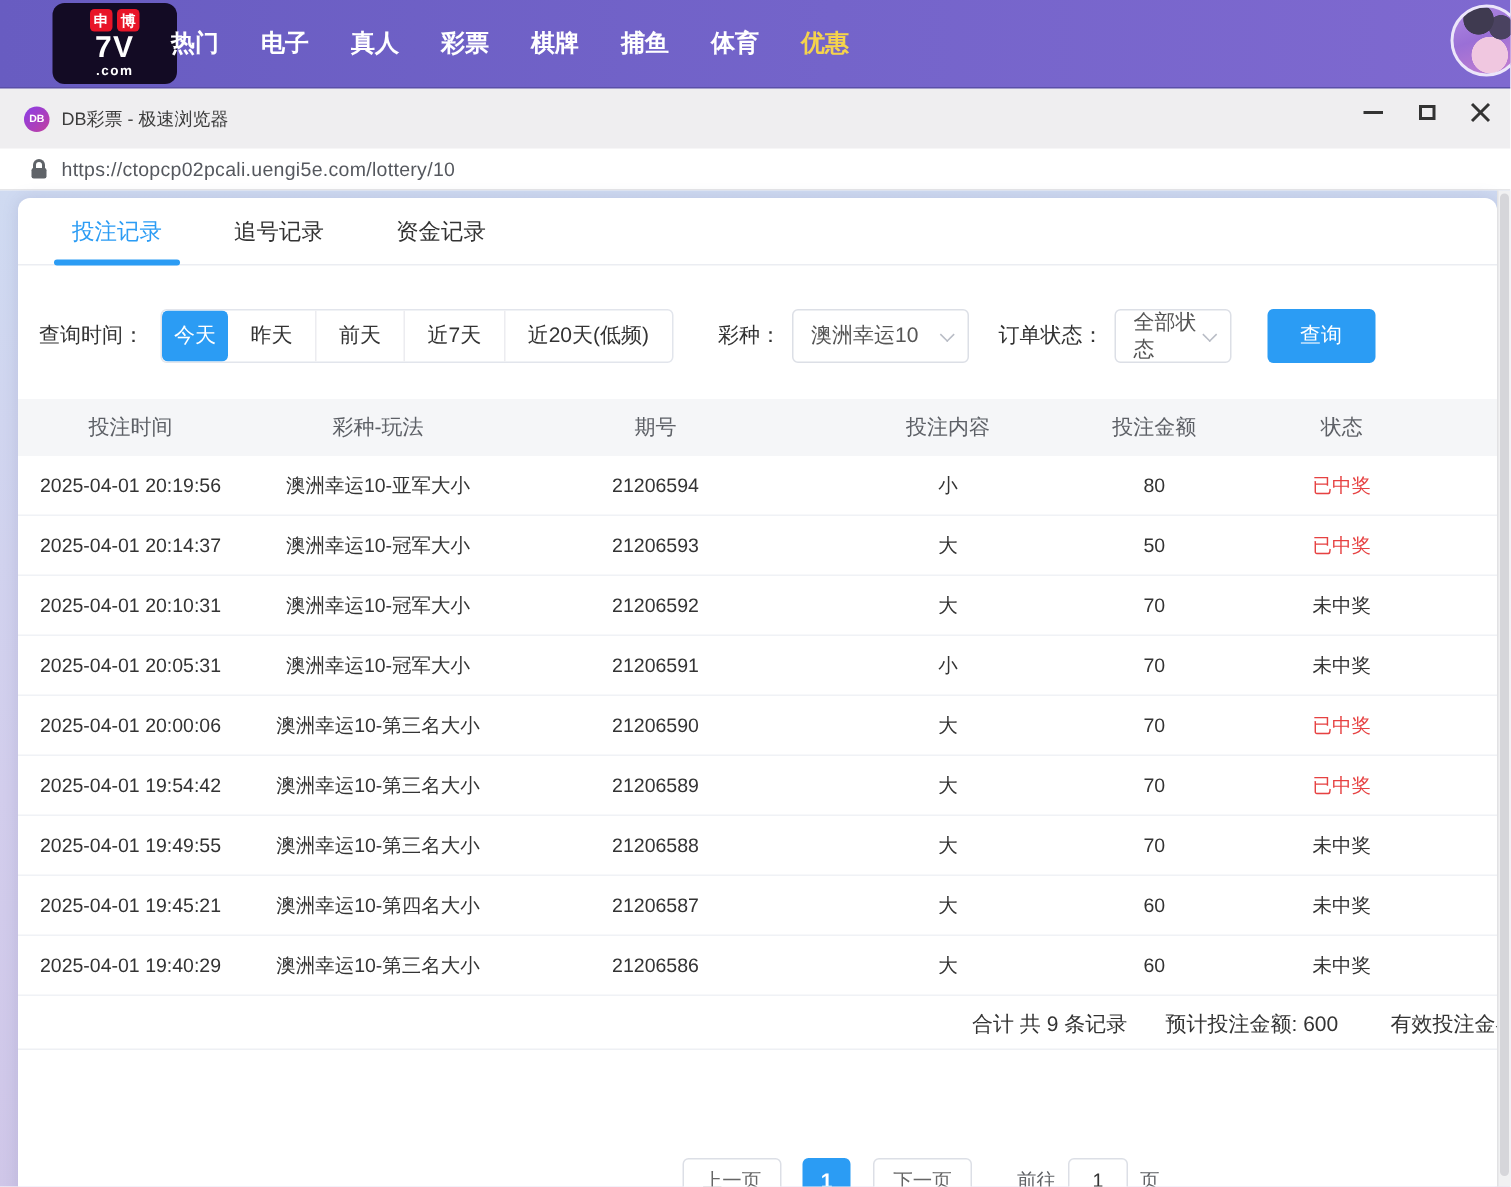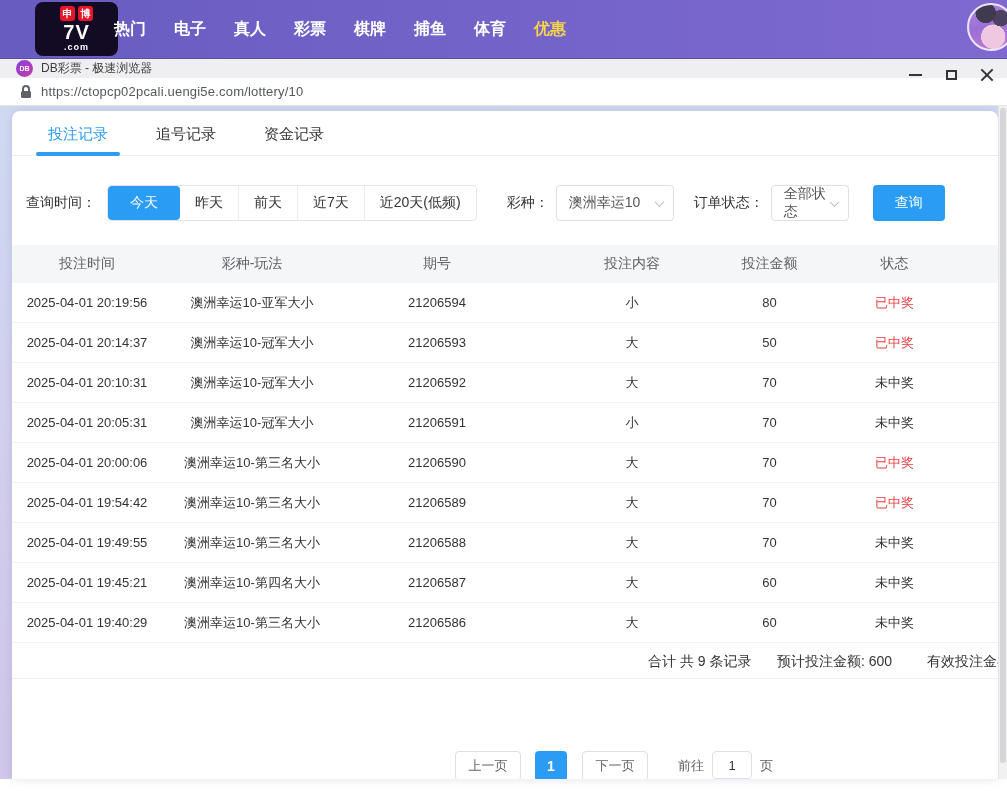--- a/index.html
+++ b/index.html
@@ -23,21 +23,21 @@
   .menu-item.highlight { color:#f5d34c; }
   .avatar { position:absolute; right:-8px; top:3px; width:48px; height:48px; border-radius:50%;
     border:2px solid #ece6fa; cursor:pointer;
     background:
       radial-gradient(circle at 38% 18%, #3f3a50 0 22%, transparent 23%),
       radial-gradient(circle at 72% 30%, #4a4260 0 18%, transparent 19%),
       radial-gradient(circle at 55% 72%, #f0c7e0 0 30%, transparent 31%),
       linear-gradient(160deg,#b08ae2 0%,#9a6fd6 45%,#c77fd0 100%); }
 
   
-  .titlebar { position:relative; height:20px; background:#efeef0;
+  .titlebar { position:relative; height:41px; background:#efeef0;
     border-top:1px solid #5a4fa8; display:flex; align-items:center; }
   .favicon { margin-left:16px; width:17px; height:17px; border-radius:50%;
     background:linear-gradient(135deg,#8a3de8,#c2409e); color:#fff; font-size:7px;
     font-weight:bold; display:flex; align-items:center; justify-content:center; flex:none; }
   .wintitle { margin-left:8px; font-size:12px; color:#3c3c3c; }
   .wincontrols { position:absolute; right:2px; top:0; height:32px; display:flex; }
   .wc { width:36px; height:32px; display:flex; align-items:center; justify-content:center;
     position:relative; cursor:pointer; }
   .wc.min i { width:13px; height:2px; background:#333; display:block; }
   .wc.max i { width:11px; height:10px; border:2px solid #333; display:block; }
@@ -74,21 +74,21 @@
     height:4px; border-radius:3px; background:#2b9cf4; }
 
   
   .filters { margin-top:29px; height:36px; display:flex; align-items:center; padding-left:14px;
     font-size:14px; color:#333; }
   .flabel { white-space:nowrap;text-align:right; }
   .timegroup { display:flex; align-items:stretch; height:36px; border:1px solid #e2e5ec;
     border-radius:4px; margin-left:11px; overflow:hidden; background:#fff; }
   .time-opt { display:flex; align-items:center; padding:0 15px; font-size:14px; color:#333;
     cursor:pointer; white-space:nowrap; }
-  .time-opt.active { background:#2b9cf4; color:#fff; border-radius:4px; padding:0 22px; }
+  .time-opt.active { background:#2b9cf4; color:#fff; border-radius:4px; padding:0 8px; }
   .time-opt:not(.active) + .time-opt:not(.active) { border-left:1px solid #ececf0; }
   .select { display:flex; align-items:center; justify-content:space-between; height:36px;
     border:1px solid #dcdfe6; border-radius:4px; background:#fff; padding:0 10px 0 12px;
     color:#555; cursor:pointer; }
   .select.lot { width:118px; margin-left:7px; }
   .select.stat { width:78px; margin-left:7px; }
   .chev { width:7px; height:7px; border-right:1.5px solid #b8bcc5; border-bottom:1.5px solid #b8bcc5;
     transform:rotate(45deg) translate(-1px,-1px); flex:none; }
   .ml30 { margin-left:30px; }
   .ml20 { margin-left:20px; }

